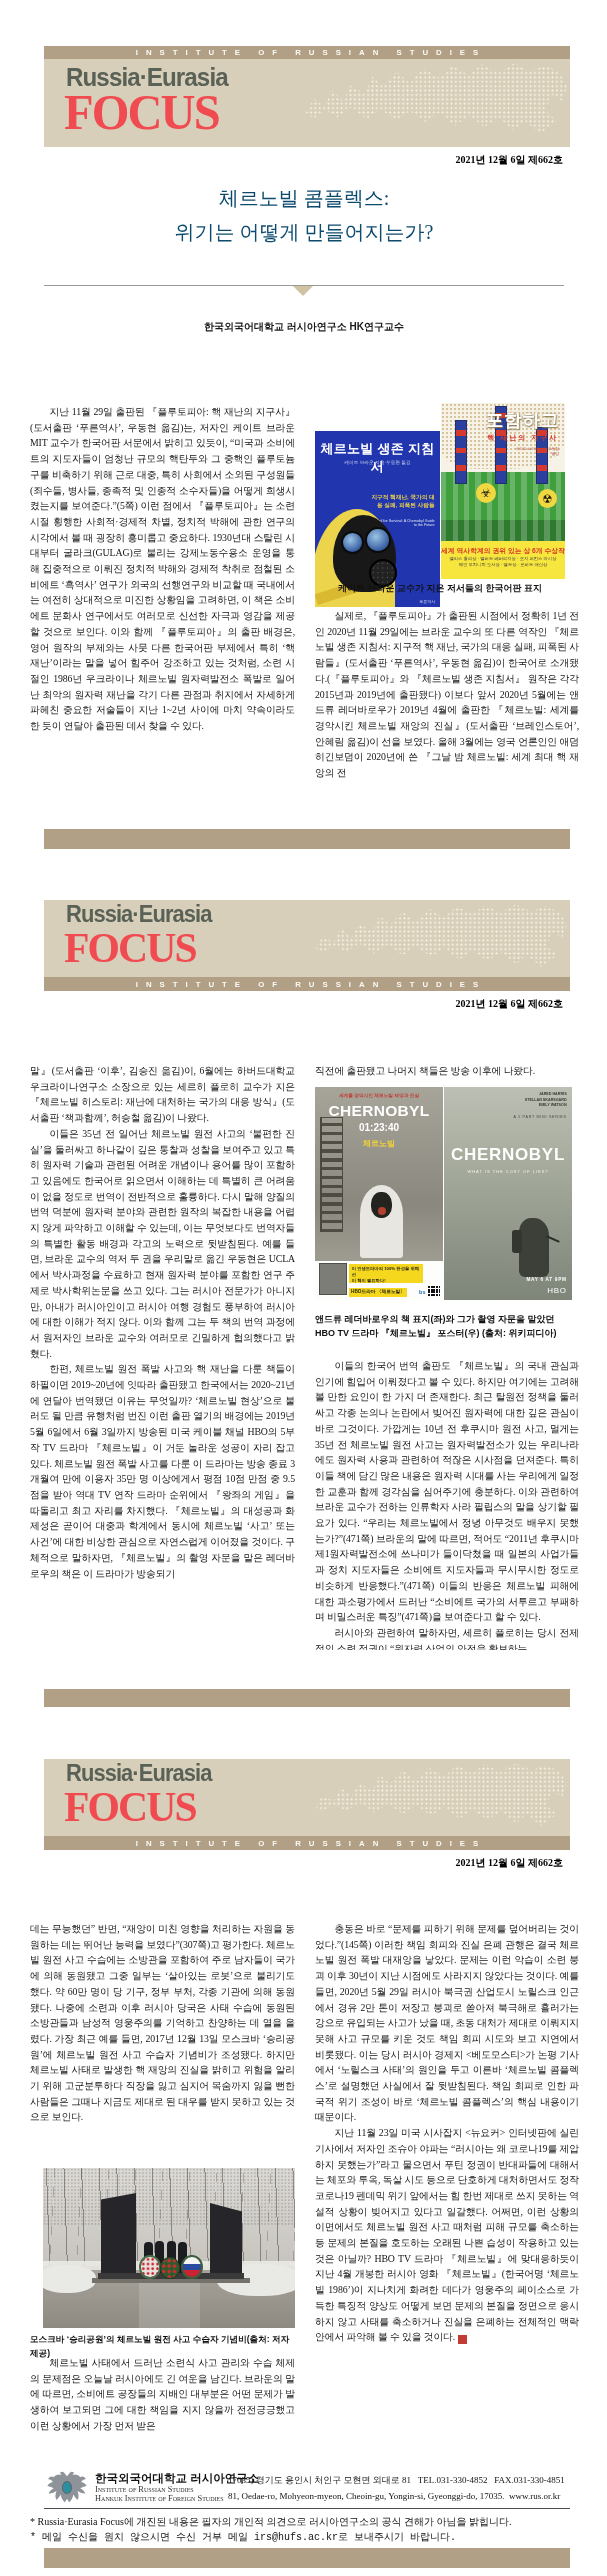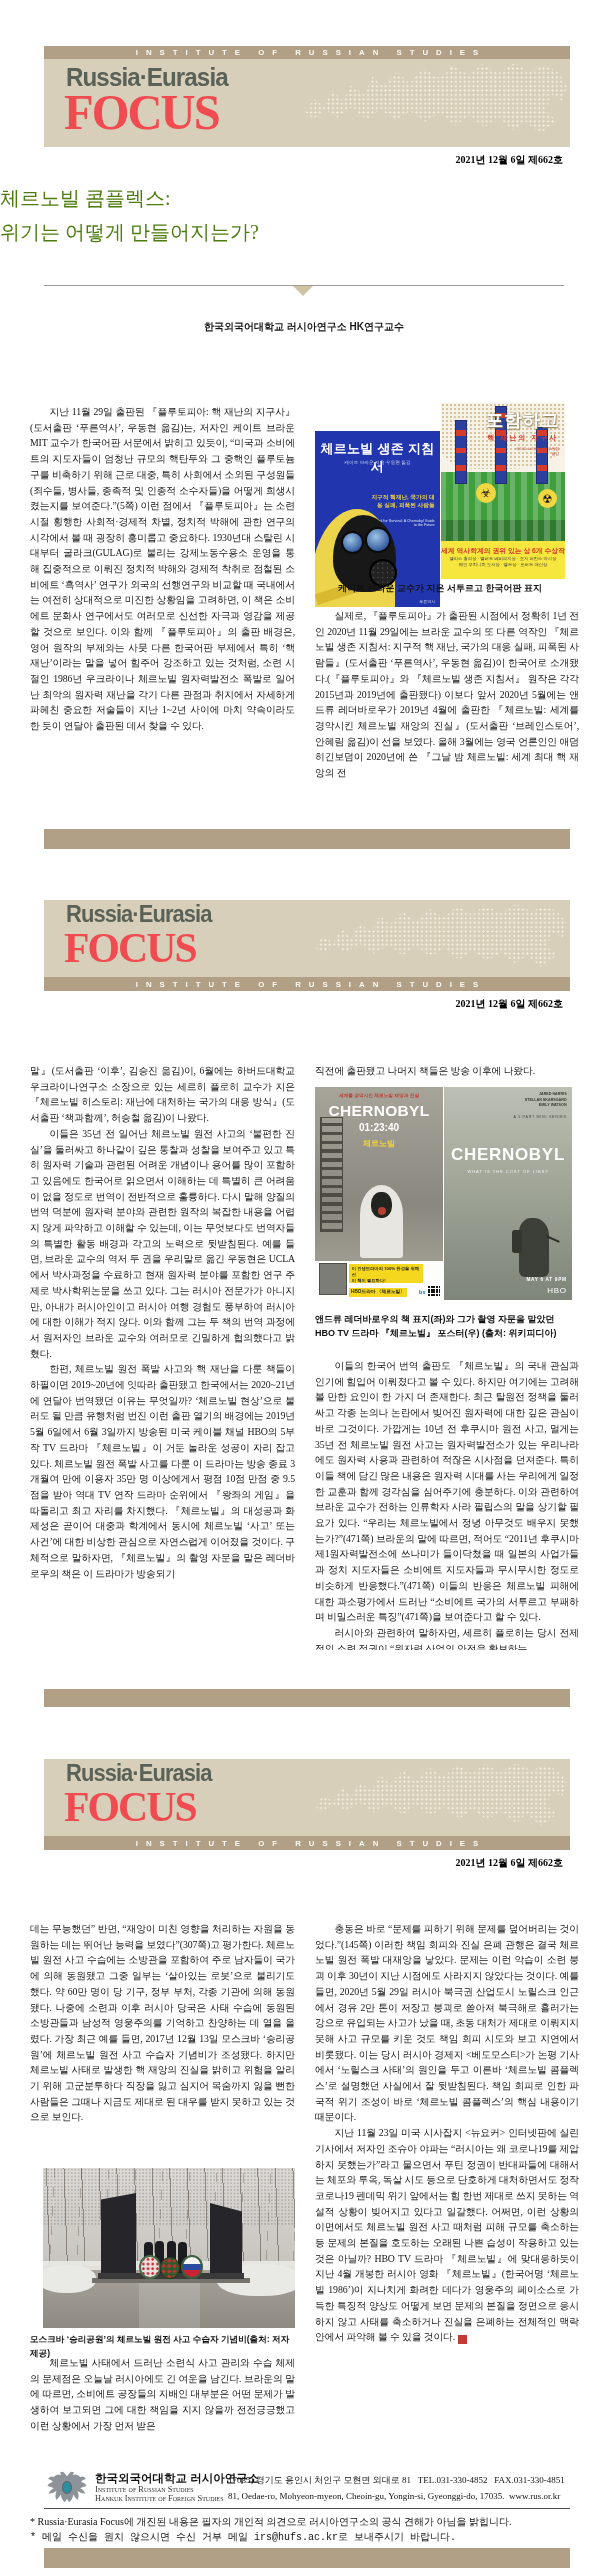--- a/index.html
+++ b/index.html
@@ -16,21 +16,21 @@
   .logo-focus{position:absolute;left:20px;top:28px;font-family:"Liberation Serif","DejaVu Serif",serif;
     font-weight:bold;font-size:50px;line-height:1;color:#ef4b50;letter-spacing:-2px;transform:scaleX(.97);transform-origin:left;}
   .mast-box.small .logo-name{font-size:23.6px;top:1.4px;}
   .mast-box.small .logo-focus{font-size:43px;top:26px;}
   .map-dots{position:absolute;right:2.7px;top:2.7px;width:267px;height:82px;
     background-image:radial-gradient(#f2ecdc 1.1px,transparent 1.1px);background-size:4.4px 4.4px;
     clip-path:polygon(2% 62%,5% 45%,9% 55%,12% 35%,16% 48%,19% 28%,24% 40%,27% 18%,31% 30%,36% 12%,41% 26%,46% 8%,52% 20%,57% 5%,63% 16%,68% 3%,74% 14%,80% 2%,86% 12%,92% 4%,97% 14%,100% 30%,98% 48%,94% 40%,92% 60%,96% 72%,90% 88%,84% 72%,80% 84%,74% 68%,69% 80%,63% 66%,58% 78%,52% 62%,47% 74%,41% 60%,36% 72%,30% 58%,25% 70%,19% 56%,14% 68%,9% 58%,5% 70%);}
   .mast-box.small .map-dots{width:257px;height:73px;}
   .issue-date{width:263px;text-align:right;font-weight:bold;font-size:10px;color:#000;}
   
-  .doc-title{left:0;top:181px;width:608px;font-size:20px;line-height:34px;font-weight:500;color:#4d7c0f;}
+  .doc-title{left:0;top:181px;width:608px;text-align:center;font-size:20px;line-height:34px;font-weight:500;color:#0c4a6e;}
   .divider{left:44px;top:285px;width:520px;border-top:1.4px solid #9a9a96;}
   .divider-arrow{left:293px;top:286px;width:0;height:0;border-left:10.8px solid transparent;border-right:10.8px solid transparent;border-top:10.8px solid #cfc3a3;}
   .author{left:0;top:296px;width:608px;text-align:center;font-family:"Liberation Sans","DejaVu Sans",sans-serif;font-weight:bold;font-size:14px;color:#111;}
   .affil{left:0;top:320px;width:608px;text-align:center;font-family:"Liberation Sans","DejaVu Sans",sans-serif;font-weight:bold;font-size:10px;color:#161616;}
   
   .body-col{overflow:hidden;}
   .para{margin:0;font-size:9.8px;line-height:15.7px;text-align:justify;text-justify:inter-character;letter-spacing:-0.1px;color:#141414;}
   .para.indent{text-indent:19.6px;}
   .caption{font-family:"Liberation Sans","DejaVu Sans",sans-serif;font-weight:bold;font-size:9px;line-height:14px;color:#111;}
   .tan-bar{background:#b2a086;}
@@ -183,21 +183,21 @@
     <div class="hazard hz2">☢</div>
     <div class="bk-title">포함하고</div>
     <div class="bk-sub">핵 재난의 지구사</div>
     <div class="bk-byline">케이트 브라운 지음 우동현 옮김</div>
     <div class="award">
       <div class="award-head">세계 역사학계의 권위 있는 상 6개 수상작</div>
       <div class="award-line">앨리스 홀리상 · 앨버트 베버리지상 · 조지 퍼킨스 마시상</div>
       <div class="award-line">웨인 부치니치 도서상 · 엘드상 · 로버트 애선상</div>
     </div>
   </div>
-  <div class="caption abs" style="left:315px;top:581px;width:250px;text-align:center;">케이트 브라운 교수가 지은 서투르고 한국어판 표지</div>
+  <div class="caption abs" style="left:315px;top:581px;width:250px;text-align:center;">케이트 브라운 교수가 지은 저서들의 한국어판 표지</div>
   <div class="body-col abs" style="left:315px;top:608px;width:264px;height:211px;">
     <p class="para indent">실제로, 『플루토피아』가 출판된 시점에서 정확히 1년 전인 2020년 11월 29일에는 브라운 교수의 또 다른 역작인 『체르노빌 생존 지침서: 지구적 핵 재난, 국가의 대응 실패, 피폭된 사람들』(도서출판 ‘푸른역사’, 우동현 옮김)이 한국어로 소개됐다.(『플루토피아』와 『체르노빌 생존 지침서』 원작은 각각 2015년과 2019년에 출판됐다) 이보다 앞서 2020년 5월에는 앤드류 레더바로우가 2019년 4월에 출판한 『체르노빌: 세계를 경악시킨 체르노빌 재앙의 진실』(도서출판 ‘브레인스토어’, 안혜림 옮김)이 선을 보였다. 올해 3월에는 영국 언론인인 애덤 히긴보덤이 2020년에 쓴 『그날 밤 체르노빌: 세계 최대 핵 재앙의 전</p>
   </div>
   <div class="tan-bar abs" style="left:44px;top:829px;width:526px;height:19.6px;"></div>
 
   <div class="mast-box small abs" style="left:44px;top:900px;width:526px;height:78px;">
     <div class="logo-name">Russia·Eurasia</div>
     <div class="logo-focus">FOCUS</div>
     <div class="map-dots"></div>
   </div>

